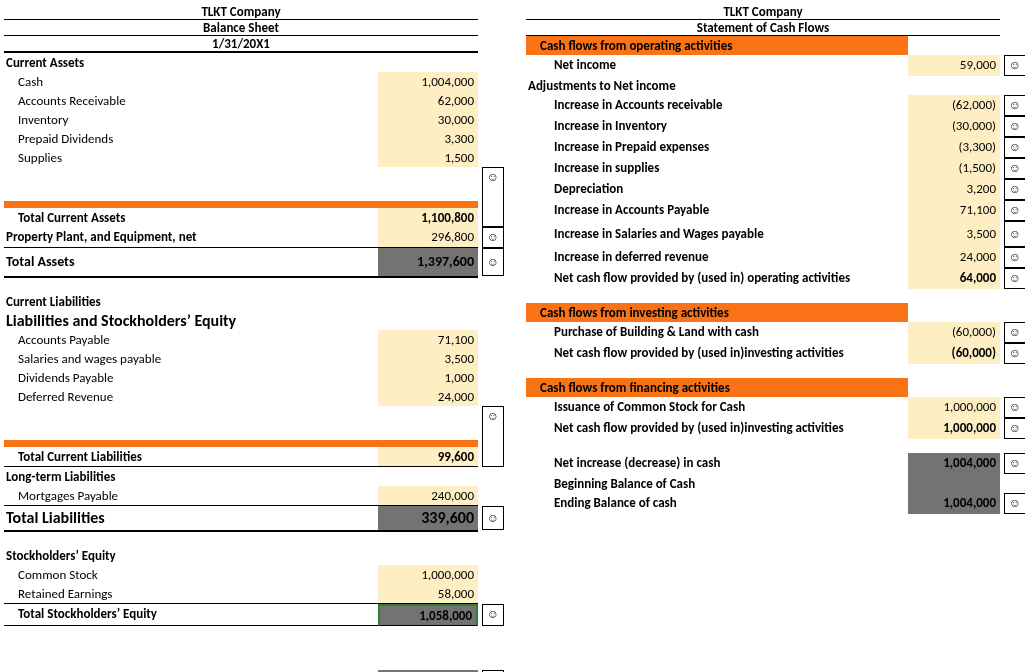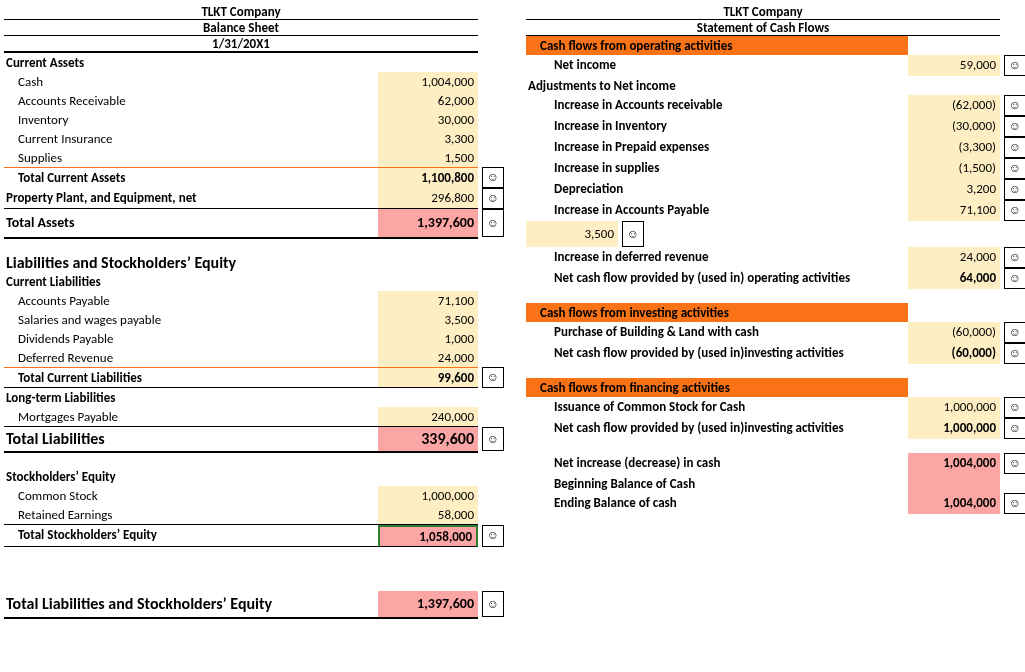--- a/index.html
+++ b/index.html
@@ -28,40 +28,40 @@
     width: 100px;
     text-align: right;
     padding-right: 4px;
   }
   .val-cf {
     width: 92px;
     text-align: right;
     padding-right: 4px;
   }
   .hl-yellow { background: #fdeec3; }
-  .hl-blue { background: #fca5a5; }
+  .hl-blue { background: #737373; }
   .hl-green { background: #f97316; }
   .bold { font-weight: bold; }
   .big { font-size: 16px; }
   .bigger { font-size: 14px; }
   .bb2 { border-bottom: 2px solid #000; }
   .box-green { border: 2px solid #2e7d32; }
   .smile {
     width: 22px;
     border: 1px solid #000;
     text-align: center;
     font-size: 12px;
     margin-left: 4px;
     background:#fff;
   }
   .spacer-smile { width: 26px; }
   .neg::before { content: "("; }
   .neg::after { content: ")"; }
   .group-bb .label, .group-bb .val, .group-bb .val-cf { border-bottom:1px solid #000; }
-  .group-bt .label, .group-bt .val, .group-bt .val-cf { border-top:1px solid #f97316; }
+  .group-bt .label, .group-bt .val, .group-bt .val-cf { border-top:7px solid #f97316;margin-top:34px; }
 </style>
 </head>
 <body>
 
 <div class="wrap">
 
   <div class="col col-left">
     <div style="display:flex;">
       <div style="flex:1;">
         <div class="hdr hdr-first">TLKT Company</div>
@@ -85,21 +85,21 @@
         <div class="label indent1">Accounts Receivable</div>
         <div class="val hl-yellow">62,000</div>
         <div class="spacer-smile"></div>
       </div>
     <div class="row">
         <div class="label indent1">Inventory</div>
         <div class="val hl-yellow">30,000</div>
         <div class="spacer-smile"></div>
       </div>
     <div class="row">
-        <div class="label indent1">Current Insurance</div>
+        <div class="label indent1">Prepaid Dividends</div>
         <div class="val hl-yellow">3,300</div>
         <div class="spacer-smile"></div>
       </div>
     <div class="row">
         <div class="label indent1">Supplies</div>
         <div class="val hl-yellow">1,500</div>
         <div class="spacer-smile"></div>
       </div>
     <div class="row group-bt">
         <div class="label indent1 bold">Total Current Assets</div>
@@ -116,26 +116,26 @@
         <div class="val hl-blue bold bigger bb2">1,397,600</div>
         <div class="smile" style="height:28px;line-height:26px;">☺</div>
       </div>
 
     <div class="row" style="min-height:14px;">
         <div class="label"></div>
         <div class="val"></div>
         <div class="spacer-smile"></div>
       </div>
     <div class="row">
+        <div class="label bold">Current Liabilities</div>
+        <div class="val"></div>
+        <div class="spacer-smile"></div>
+      </div>
+    <div class="row">
         <div class="label bold big">Liabilities and Stockholders’ Equity</div>
-        <div class="val"></div>
-        <div class="spacer-smile"></div>
-      </div>
-    <div class="row">
-        <div class="label bold">Current Liabilities</div>
         <div class="val"></div>
         <div class="spacer-smile"></div>
       </div>
     <div class="row">
         <div class="label indent1">Accounts Payable</div>
         <div class="val hl-yellow">71,100</div>
         <div class="spacer-smile"></div>
       </div>
     <div class="row">
         <div class="label indent1">Salaries and wages payable</div>
@@ -253,20 +253,21 @@
         <div class="label indent2">Depreciation</div>
         <div class="val-cf hl-yellow">3,200</div>
         <div class="smile">☺</div>
       </div>
     <div class="row">
         <div class="label indent2">Increase in Accounts Payable</div>
         <div class="val-cf hl-yellow">71,100</div>
         <div class="smile">☺</div>
       </div>
     <div class="row" style="min-height:26px;line-height:26px;">
+        <div class="label indent2">Increase in Salaries and Wages payable</div>
         <div class="val-cf hl-yellow">3,500</div>
         <div class="smile" style="height:26px;line-height:24px;">☺</div>
       </div>
     <div class="row">
         <div class="label indent2">Increase in deferred revenue</div>
         <div class="val-cf hl-yellow">24,000</div>
         <div class="smile">☺</div>
       </div>
     <div class="row">
         <div class="label indent2 bold">Net cash flow provided by (used in) operating activities</div>

